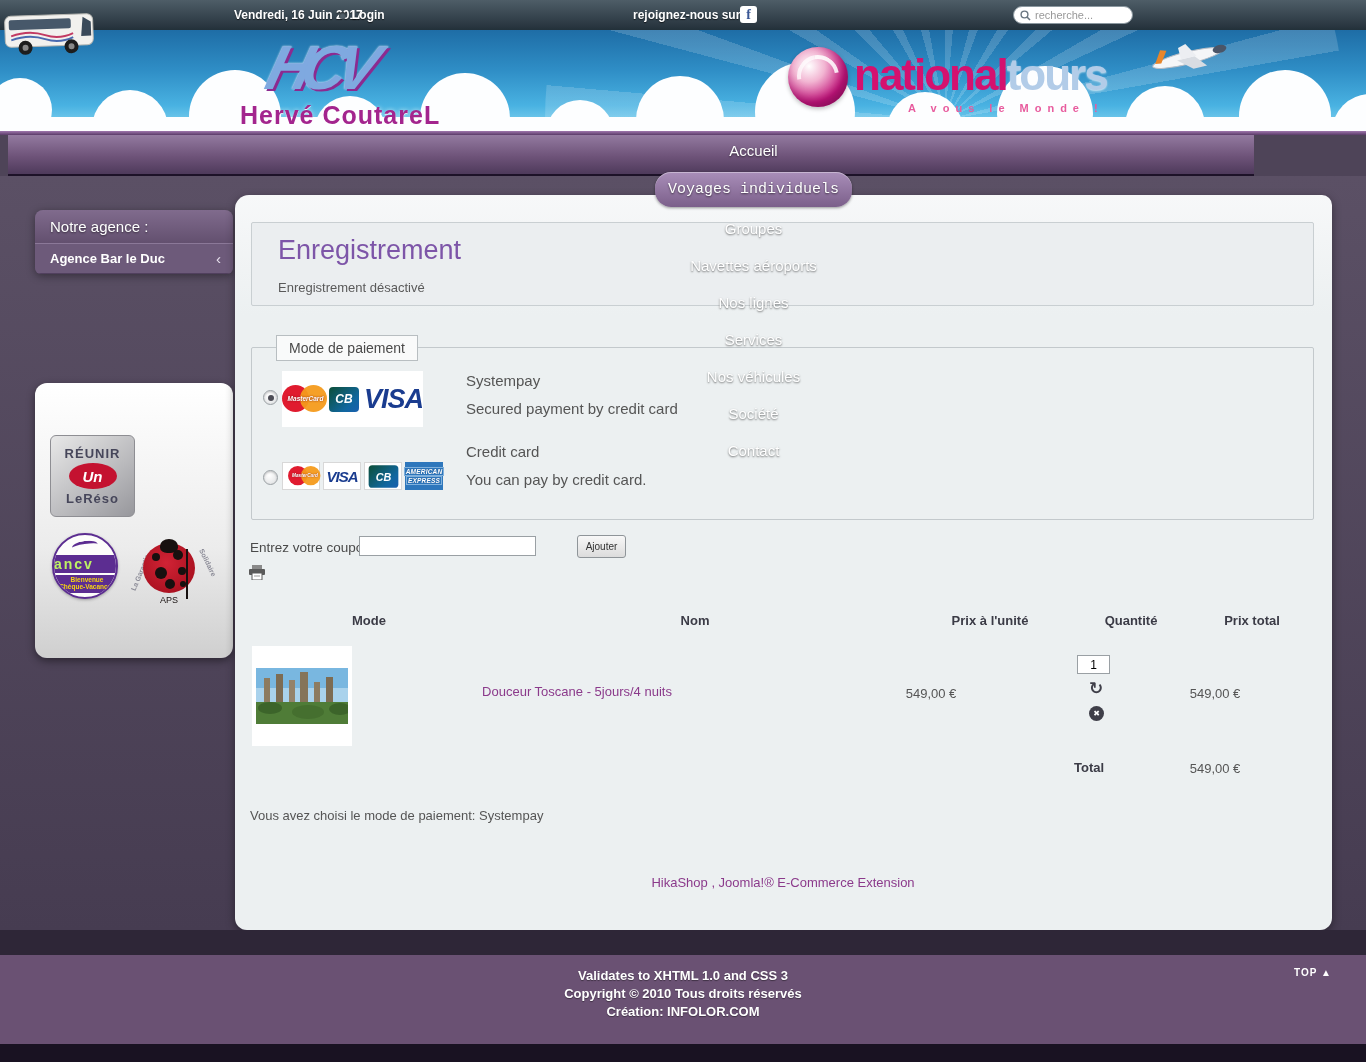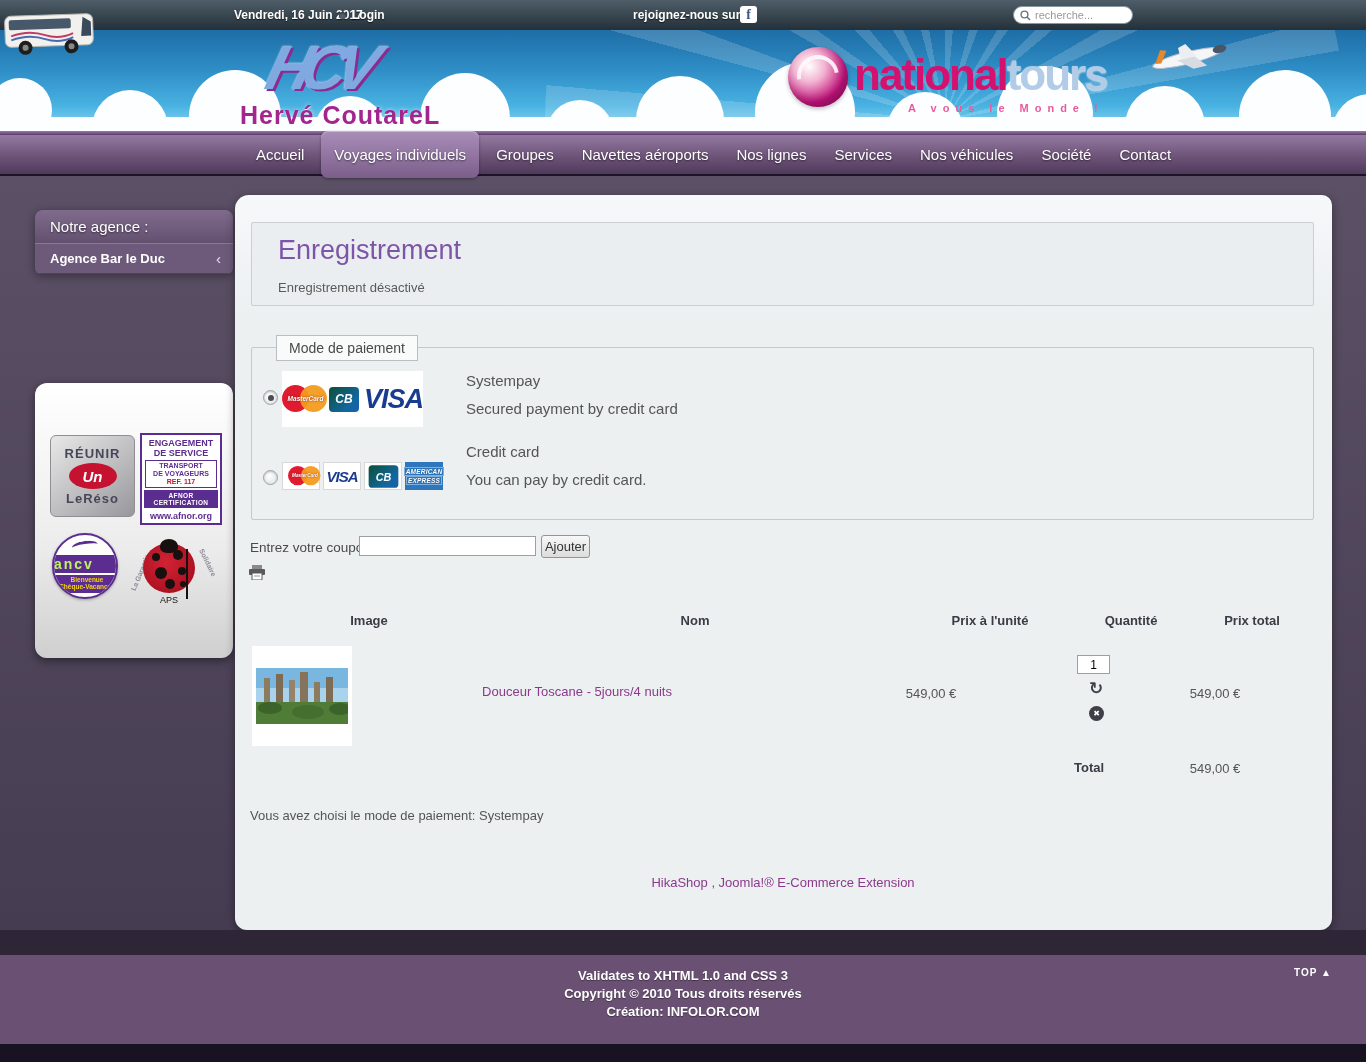--- a/index.html
+++ b/index.html
@@ -48,26 +48,26 @@
     border-radius:50%; transform:rotate(35deg); }
   .natwords { position:absolute; left:66px; top:8px; white-space:nowrap; }
   .nat1 { font-size:44px; font-weight:bold; letter-spacing:-2px; color:#d4116f; }
   .nat2 { font-size:44px; font-weight:bold; letter-spacing:-2px; color:#b2cce8; text-shadow:0 1px 2px rgba(255,255,255,.7); }
   .tagline { position:absolute; left:120px; top:60px; font-size:11px; font-weight:bold; letter-spacing:6px; color:#e85c9e; }
   #plane { position:absolute; left:1146px; top:6px; transform:rotate(-14deg); }
 
   
   #hdr-line { position:absolute; left:0; top:131px; width:1366px; height:4px;
     background:linear-gradient(#a077ae,#5a3b68); z-index:3; }
-  #navbar { position:absolute; left:0; top:135px; width:1366px; height:41px;
+  #navbar { position:absolute; left:8px; top:135px; width:1246px; height:41px;
     background:linear-gradient(#937aa0,#6e5379 55%,#4e3a5b); border-bottom:2px solid #1d1228;
-    display:flex; align-items:center; padding-left:245px; gap:6px; z-index:3; }
+    display:flex; align-items:center; padding-left:245px; gap:6px; z-index:3;flex-direction:column; }
   .nav-item { color:#fff; font-size:15px; padding:7px 11px; text-shadow:0 1px 2px rgba(0,0,0,.55); white-space:nowrap; }
-  .nav-item.active { background:linear-gradient(#a98eb9,#7b5f8a); border-radius:7px;
-    box-shadow:inset 0 1px 0 rgba(255,255,255,.35), 0 1px 3px rgba(0,0,0,.4); padding:15px 13px; }
+  .nav-item.active { background:linear-gradient(#a98eb9,#7b5f8a); border-radius:16px;
+    box-shadow:inset 0 1px 0 rgba(255,255,255,.35), 0 1px 3px rgba(0,0,0,.4); padding:9px 13px;font-family:Liberation Mono, monospace; }
 
   
   #body-area { position:absolute; left:0; top:176px; width:1366px; height:754px;
     background:linear-gradient(#5b5065,#463c51); }
 
   
   #sidebar { position:absolute; left:35px; top:34px; width:198px; }
   .sb-box1 { border-radius:8px 8px 6px 6px; overflow:hidden; box-shadow:0 2px 8px rgba(0,0,0,.4); }
   .sb-title { height:33px; background:linear-gradient(#806b8d,#63506f); color:#fff; font-size:15px;
     line-height:33px; padding-left:15px; text-shadow:0 1px 2px rgba(0,0,0,.5); }
@@ -150,21 +150,21 @@
     align-items:center; justify-content:center; }
   .chip .mc { transform:scale(.72); }
   .chip .visatxt { font-size:15px; }
   .chip .cbchip { transform:scale(.9); }
   .amex { background:#2e77bc; flex-direction:column; border:none; }
   .amex div { color:#fff; font-size:6.5px; font-weight:bold; font-style:italic; line-height:7px;
     text-shadow:0 0 1px #1a4e86; letter-spacing:.2px; border:1px solid #7fb0dc; padding:0 1px; }
   .cpn-label { position:absolute; font-size:13.5px; color:#4a4a4a; }
   .cpn-input { position:absolute; width:177px; height:20px; border:1px solid #9aa0a4; font-size:12px; padding:0 4px; background:#fff; }
   .cpn-btn { position:absolute; width:49px; height:23px; background:linear-gradient(#f8f8f8,#dcdcdc);
-    border:1px solid #8f9599; border-radius:3px; font-size:13px; color:#333; text-align:center; line-height:21px; }
+    border:1px solid #8f9599; border-radius:3px; font-size:10px; color:#333; text-align:center; line-height:21px;margin-left:36px; }
   .thead { position:absolute; font-size:13px; font-weight:bold; color:#3b3b46; white-space:nowrap; }
   .ctr { transform:translateX(-50%); }
   .cell { position:absolute; font-size:13px; color:#555; white-space:nowrap; }
   .prod-img { position:absolute; left:17px; top:451px; width:100px; height:100px; background:#fff;
     display:flex; align-items:center; justify-content:center; }
   .prod-link { color:#8b3a8b; }
   .qty-input { position:absolute; width:33px; height:19px; border:1px solid #9aa0a4; font-size:12px;
     text-align:center; background:#fff; }
   .ref-icon { position:absolute; font-size:17px; font-weight:bold; color:#3f3f49; line-height:16px; }
   .del-icon { position:absolute; width:15px; height:15px; border-radius:50%; background:#3f3f49;
@@ -263,31 +263,20 @@
       </div>
 
       <div class="sb-box2">
         <div class="bg-reunir">
           <div class="ru-top">RÉUNIR</div>
           <div class="ru-oval">
               <span>Un</span>
             </div>
           <div class="ru-bot">LeRéso</div>
         </div>
-        <div class="bg-afnor">
-          <div class="af-t1">ENGAGEMENT</div>
-          <div class="af-t2">DE SERVICE</div>
-          <div class="af-box">
-            <div>TRANSPORT</div>
-            <div>DE VOYAGEURS</div>
-            <div class="af-ref">REF. 117</div>
-          </div>
-          <div class="af-cert">AFNOR CERTIFICATION</div>
-          <div class="af-url">www.afnor.org</div>
-        </div>
         <div class="bg-ancv">
           <div class="ancv-bird"></div>
           <div class="ancv-band">ancv</div>
           <div class="ancv-sub">
             <div>Bienvenue</div>
             <div>Chèque-Vacances</div>
           </div>
         </div>
         <div class="bg-aps">
           <span class="aps-left">La Garantie</span>
@@ -354,21 +343,21 @@
       <input class="cpn-input" style="left: 124px; top: 341px;">
       <a class="cpn-btn" style="left:306px;top:340px">Ajouter</a>
 
       <svg class="abs" style="left:14px;top:370px" width="16" height="15" viewBox="0 0 16 15">
         <rect x="3" y="0" width="10" height="4" fill="#8a8a8a"></rect>
         <rect x="0" y="4" width="16" height="6" rx="1" fill="#5a5a5a"></rect>
         <rect x="3" y="8" width="10" height="7" fill="#fff" stroke="#5a5a5a"></rect>
         <line x1="5" y1="11" x2="11" y2="11" stroke="#999"></line>
       </svg>
 
-      <span class="thead ctr" style="left:134px;top:418px">Image</span>
+      <span class="thead ctr" style="left:134px;top:418px">Mode</span>
       <span class="thead ctr" style="left:460px;top:418px">Nom</span>
       <span class="thead ctr" style="left:755px;top:418px">Prix à l'unité</span>
       <span class="thead ctr" style="left:896px;top:418px">Quantité</span>
       <span class="thead ctr" style="left:1017px;top:418px">Prix total</span>
 
       <div class="prod-img">
         <svg width="92" height="56" viewBox="0 0 92 56">
           <rect width="92" height="34" fill="#79b7e0"></rect>
           <rect y="20" width="92" height="14" fill="#a9d2ec"></rect>
           <rect x="8" y="10" width="6" height="26" fill="#8d7b60"></rect>

